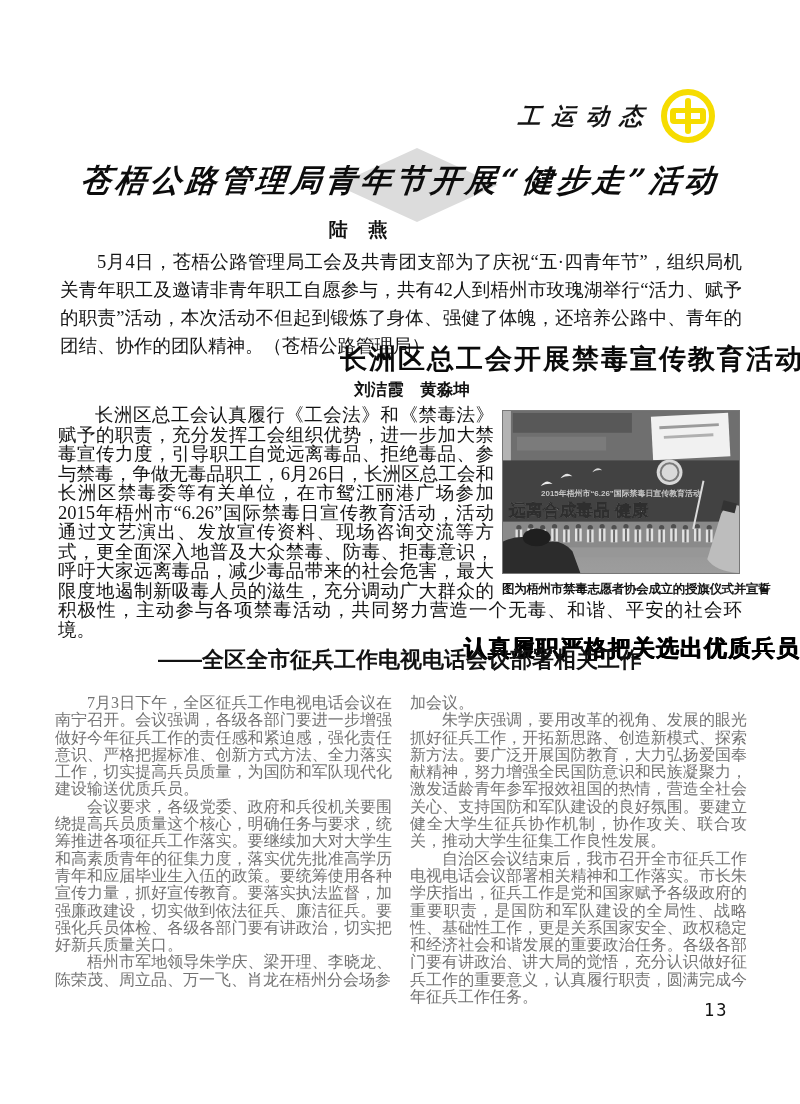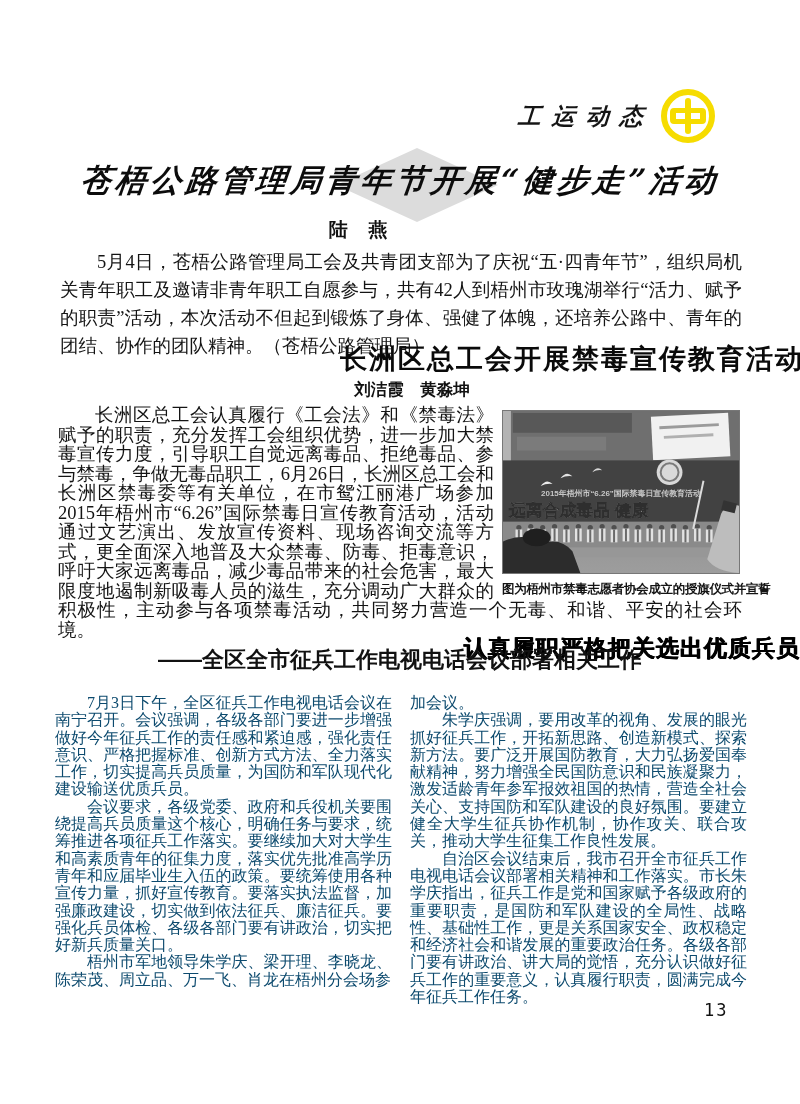--- a/index.html
+++ b/index.html
@@ -38,21 +38,21 @@
   .caption { font-family:"Liberation Sans", sans-serif; font-weight:bold; font-size:12.5px;
              line-height:16px; margin-top:7px; letter-spacing:-0.3px; white-space:nowrap; }
 
   
   .title3 { position:absolute; top:633px; left:0; width:100%; text-align:right;
             font-family:"Liberation Sans", sans-serif; font-weight:900; font-size:23px;
             letter-spacing:1px; color:#000; text-shadow:0.6px 0 #000, -0.6px 0 #000; }
   .subtitle3 { position:absolute; top:645px; left:0; width:100%; text-align:center;
                font-family:"Liberation Sans", sans-serif; font-weight:bold; font-size:22px; }
   .columns { position:absolute; top:694px; left:55px; width:692px; display:flex; gap:18px; }
-  .col { flex:1; font-size:16px; line-height:17.3px; text-align:justify; color:#0c4a6e; }
+  .col { flex:1; font-size:16px; line-height:17.3px; text-align:justify; color:#737373; }
   .col p { text-indent:2em; }
   .col p.no-indent { text-indent:0; }
 
   .pagenum { position:absolute; top:1000px; left:680px; font-size:17px;
              font-family:"DejaVu Sans Mono", monospace; letter-spacing:2px;margin-left:24px; }
 </style>
 </head>
 <body>
 
 <div class="page">

